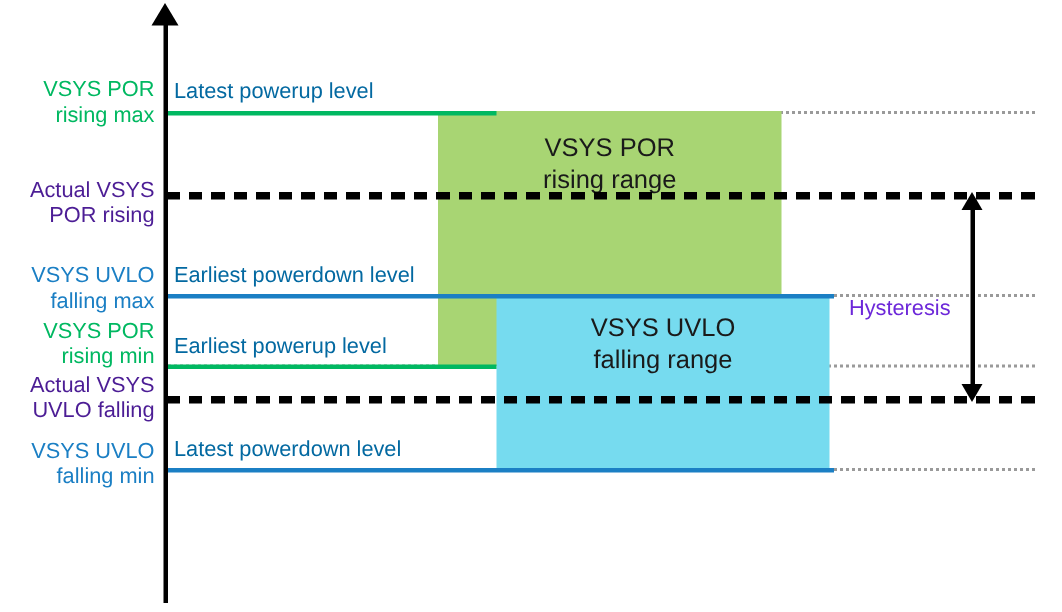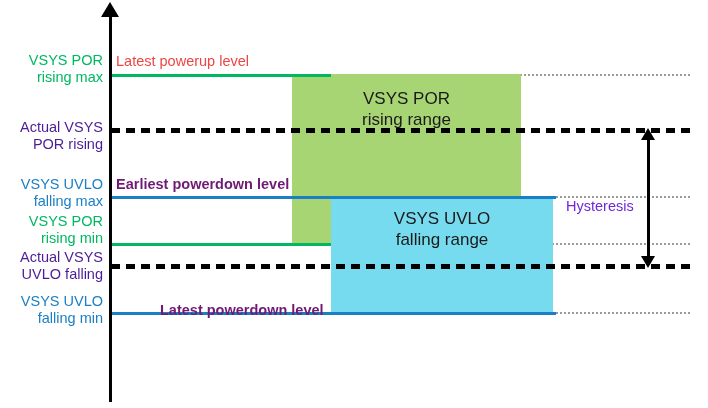--- a/index.html
+++ b/index.html
@@ -100,22 +100,22 @@
         rgba(0,0,0,0) 9px, rgba(0,0,0,0) 15px);
   }
 
   
   .level-caption {
     position: absolute;
     font-size: 14.5px;
     line-height: 16px;
     white-space: nowrap;
   }
-  .level-caption.green-text { color: #ef4444; }
-  .level-caption.blue-text  { color: #701a75; font-weight: bold; }
+  .level-caption.green-text { color: #0369a1; }
+  .level-caption.blue-text  { color: #0369a1; }
 
   
   .axis-label {
     position: absolute;
     right: 605px;           
     text-align: right;
     font-size: 14.5px;
     line-height: 17px;
     white-space: pre-line;
   }
@@ -186,22 +186,23 @@
   <div class="actual-line" style="top:128px; width:579px;"></div>
   <div class="actual-line" style="top:264px; width:579px;"></div>
 
   <div class="axis-arrow"></div>
   <div class="axis-line"></div>
 
   <div class="level-caption green-text" style="left:116px; top:53px;">Latest powerup level</div>
 
   <div class="level-caption blue-text" style="left:116px; top:176px;">Earliest powerdown level</div>
 
-
-  <div class="level-caption blue-text" style="left:116px; top:302px;margin-left:44px;">Latest powerdown level</div>
+  <div class="level-caption green-text" style="left:116px; top:223px;">Earliest powerup level</div>
+
+  <div class="level-caption blue-text" style="left:116px; top:292px;">Latest powerdown level</div>
 
   <div class="axis-label green-text" style="top:52px;">VSYS POR
 rising max</div>
 
   <div class="axis-label black-text" style="top:119px;">Actual VSYS
 POR rising</div>
 
   <div class="axis-label blue-text" style="top:176px;">VSYS UVLO
 falling max</div>
 

